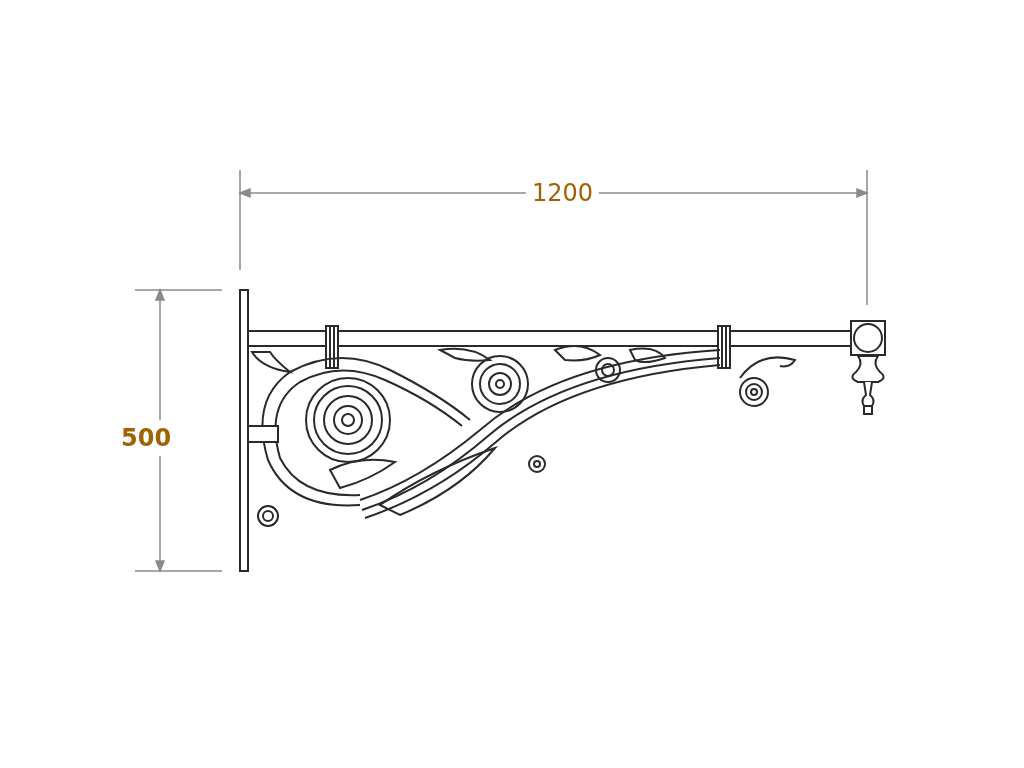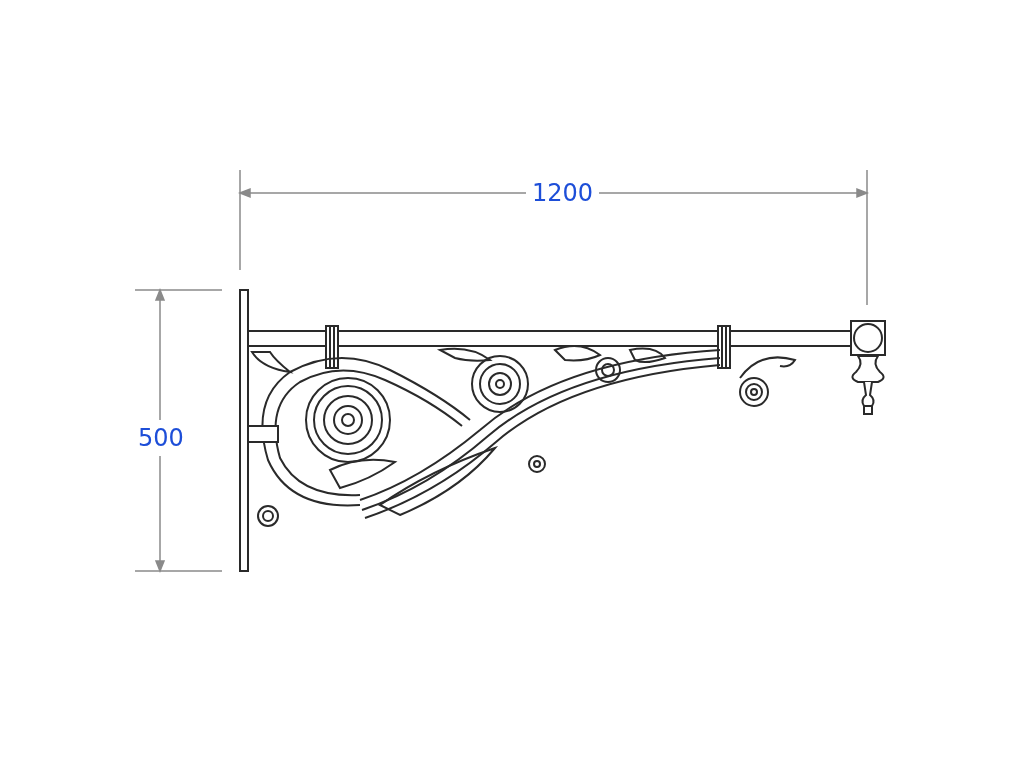--- a/index.html
+++ b/index.html
@@ -1,18 +1,18 @@
 <!DOCTYPE html>
 <html><head>
 <meta charset="utf-8">
 <style>
   html, body { margin:0; padding:0; background:#ffffff; }
   body { width:1024px; height:768px; position:relative; overflow:hidden; font-family:"DejaVu Sans", sans-serif; }
   svg { position:absolute; left:0; top:0; }
-  .dimtext { position:absolute; color:#1d4ed8; font-family:"DejaVu Sans", sans-serif; font-size:24px; background:#fff; padding:0 6px; line-height:28px; }
+  .dimtext { position:absolute; color:#a16207; font-family:"DejaVu Sans", sans-serif; font-size:24px; background:#fff; padding:0 6px; line-height:28px; }
 </style>
 </head>
 <body>
 
 <svg width="1024" height="768" viewBox="0 0 1024 768">
 
   <g stroke="#8a8a8a" stroke-width="1.5" fill="#8a8a8a">
     <line x1="240" y1="170" x2="240" y2="270"></line>
     <line x1="867" y1="170" x2="867" y2="305"></line>
     <line x1="240" y1="193" x2="867" y2="193"></line>
@@ -81,13 +81,13 @@
     <path d="M555 350 Q580 340 600 355 Q585 362 565 360 Z"></path>
     <path d="M630 350 Q655 345 665 358 Q645 365 635 360 Z"></path>
     <path d="M330 470 Q360 455 395 462 Q370 480 340 488 Z"></path>
     <path d="M380 505 Q430 470 495 448 Q460 490 400 515 Z"></path>
 
     <rect x="248" y="426" width="30" height="16" fill="#fff"></rect>
   </g>
 </svg>
 
 <div class="dimtext" style="left:526px; top:179px;">1200</div>
-<div class="dimtext" style="left:136px; top:420px; padding:4px 2px;">500</div>
+<div class="dimtext" style="left:119px; top:420px; padding:4px 2px;font-weight:bold;">500</div>
 
 </body></html>

